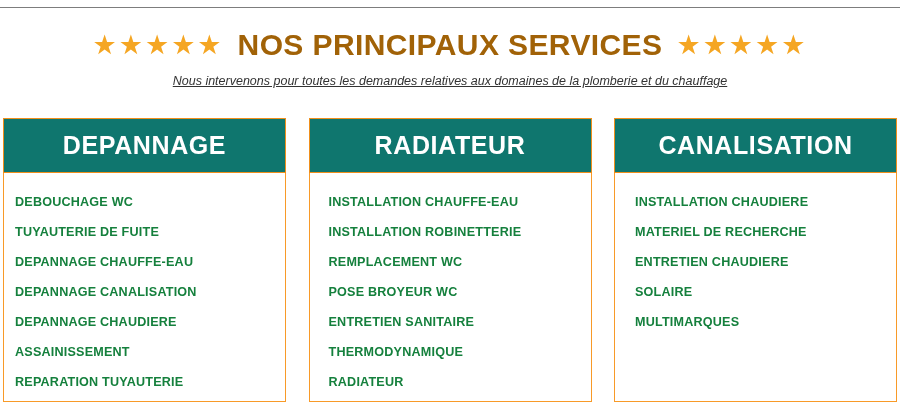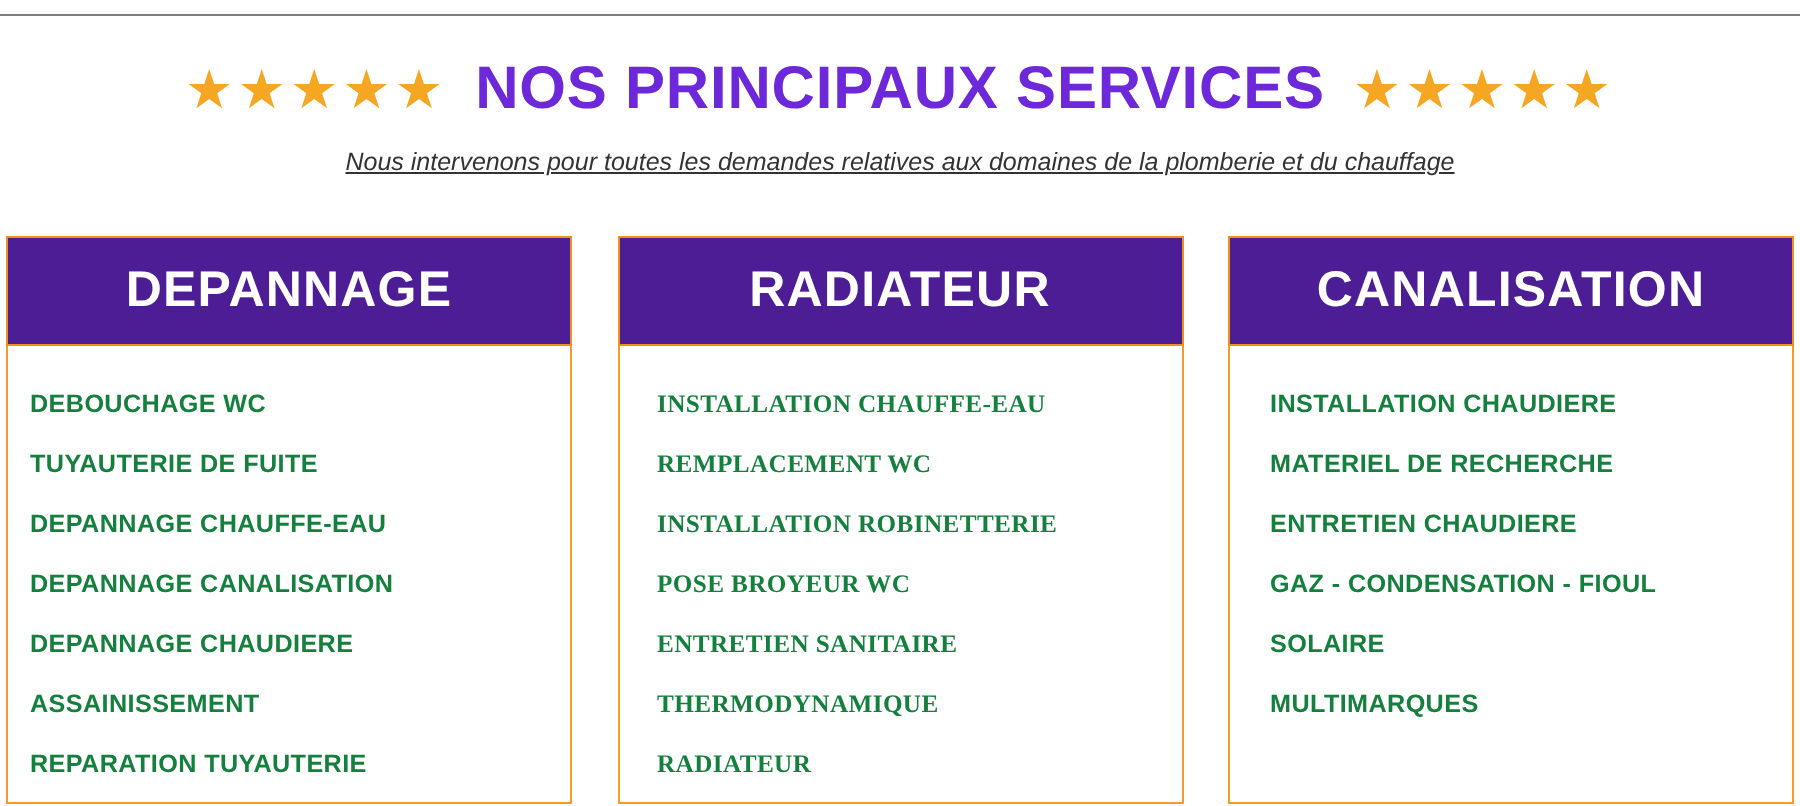--- a/index.html
+++ b/index.html
@@ -37,21 +37,21 @@
   }
   .stars {
     color: #f5a623;
     font-size: 27px;
     letter-spacing: 2px;
     line-height: 1;
   }
   .main-title {
     font-size: 30px;
     font-weight: bold;
-    color: #6d28d9;
+    color: #a16207;
     letter-spacing: 0.4px;
     white-space: nowrap;
   }
   .subtitle {
     margin-top: 12px;
     font-size: 12.5px;
     color: #333333;
     text-decoration: underline;
     font-style: italic;
   }
@@ -63,21 +63,21 @@
     display: flex;
     justify-content: space-between;
     padding: 0 3px;
     box-sizing: border-box;
   }
   .card {
     width: 283px;
     box-sizing: border-box;
   }
   .card-head {
-    background: #4c1d95;
+    background: #0f766e;
     border: 1px solid #ef8f1c;
     height: 53px;
     display: flex;
     align-items: center;
     justify-content: center;
   }
   .card-head-text {
     color: #ffffff;
     font-size: 25px;
     font-weight: bold;
@@ -100,21 +100,21 @@
     color: #15803d;
     font-size: 12.6px;
     font-weight: bold;
     letter-spacing: 0.2px;
     height: 30px;
     line-height: 30px;
     white-space: nowrap;
     overflow: hidden;
   }
   .card.c1 .card-body li { padding-left: 11px; }
-  .card.c2 .card-body li { padding-left: 19px; font-family: Liberation Serif, serif; }
+  .card.c2 .card-body li { padding-left: 19px; }
   .card.c3 .card-body li { padding-left: 20px; }
 </style>
 </head>
 <body>
 
 <div class="top-rule"></div>
 
 <div class="header">
   <div class="title-row">
     <span class="stars">★★★★★</span>
@@ -143,39 +143,38 @@
     </div>
   </div>
 
   <div class="card c2">
     <div class="card-head">
       <span class="card-head-text">RADIATEUR</span>
     </div>
     <div class="card-body">
       <ul>
         <li>INSTALLATION CHAUFFE-EAU</li>
+        <li> INSTALLATION ROBINETTERIE</li>
         <li>REMPLACEMENT WC</li>
-        <li> INSTALLATION ROBINETTERIE</li>
         <li>POSE BROYEUR WC</li>
         <li>ENTRETIEN SANITAIRE</li>
         <li>THERMODYNAMIQUE</li>
         <li>RADIATEUR</li>
       </ul>
     </div>
   </div>
 
   <div class="card c3">
     <div class="card-head">
       <span class="card-head-text">CANALISATION</span>
     </div>
     <div class="card-body">
       <ul>
         <li>INSTALLATION CHAUDIERE</li>
         <li> MATERIEL DE RECHERCHE</li>
         <li>ENTRETIEN CHAUDIERE</li>
-        <li>GAZ - CONDENSATION - FIOUL</li>
         <li>SOLAIRE</li>
         <li>MULTIMARQUES</li>
       </ul>
     </div>
   </div>
 
 </div>
 
 </body></html>

